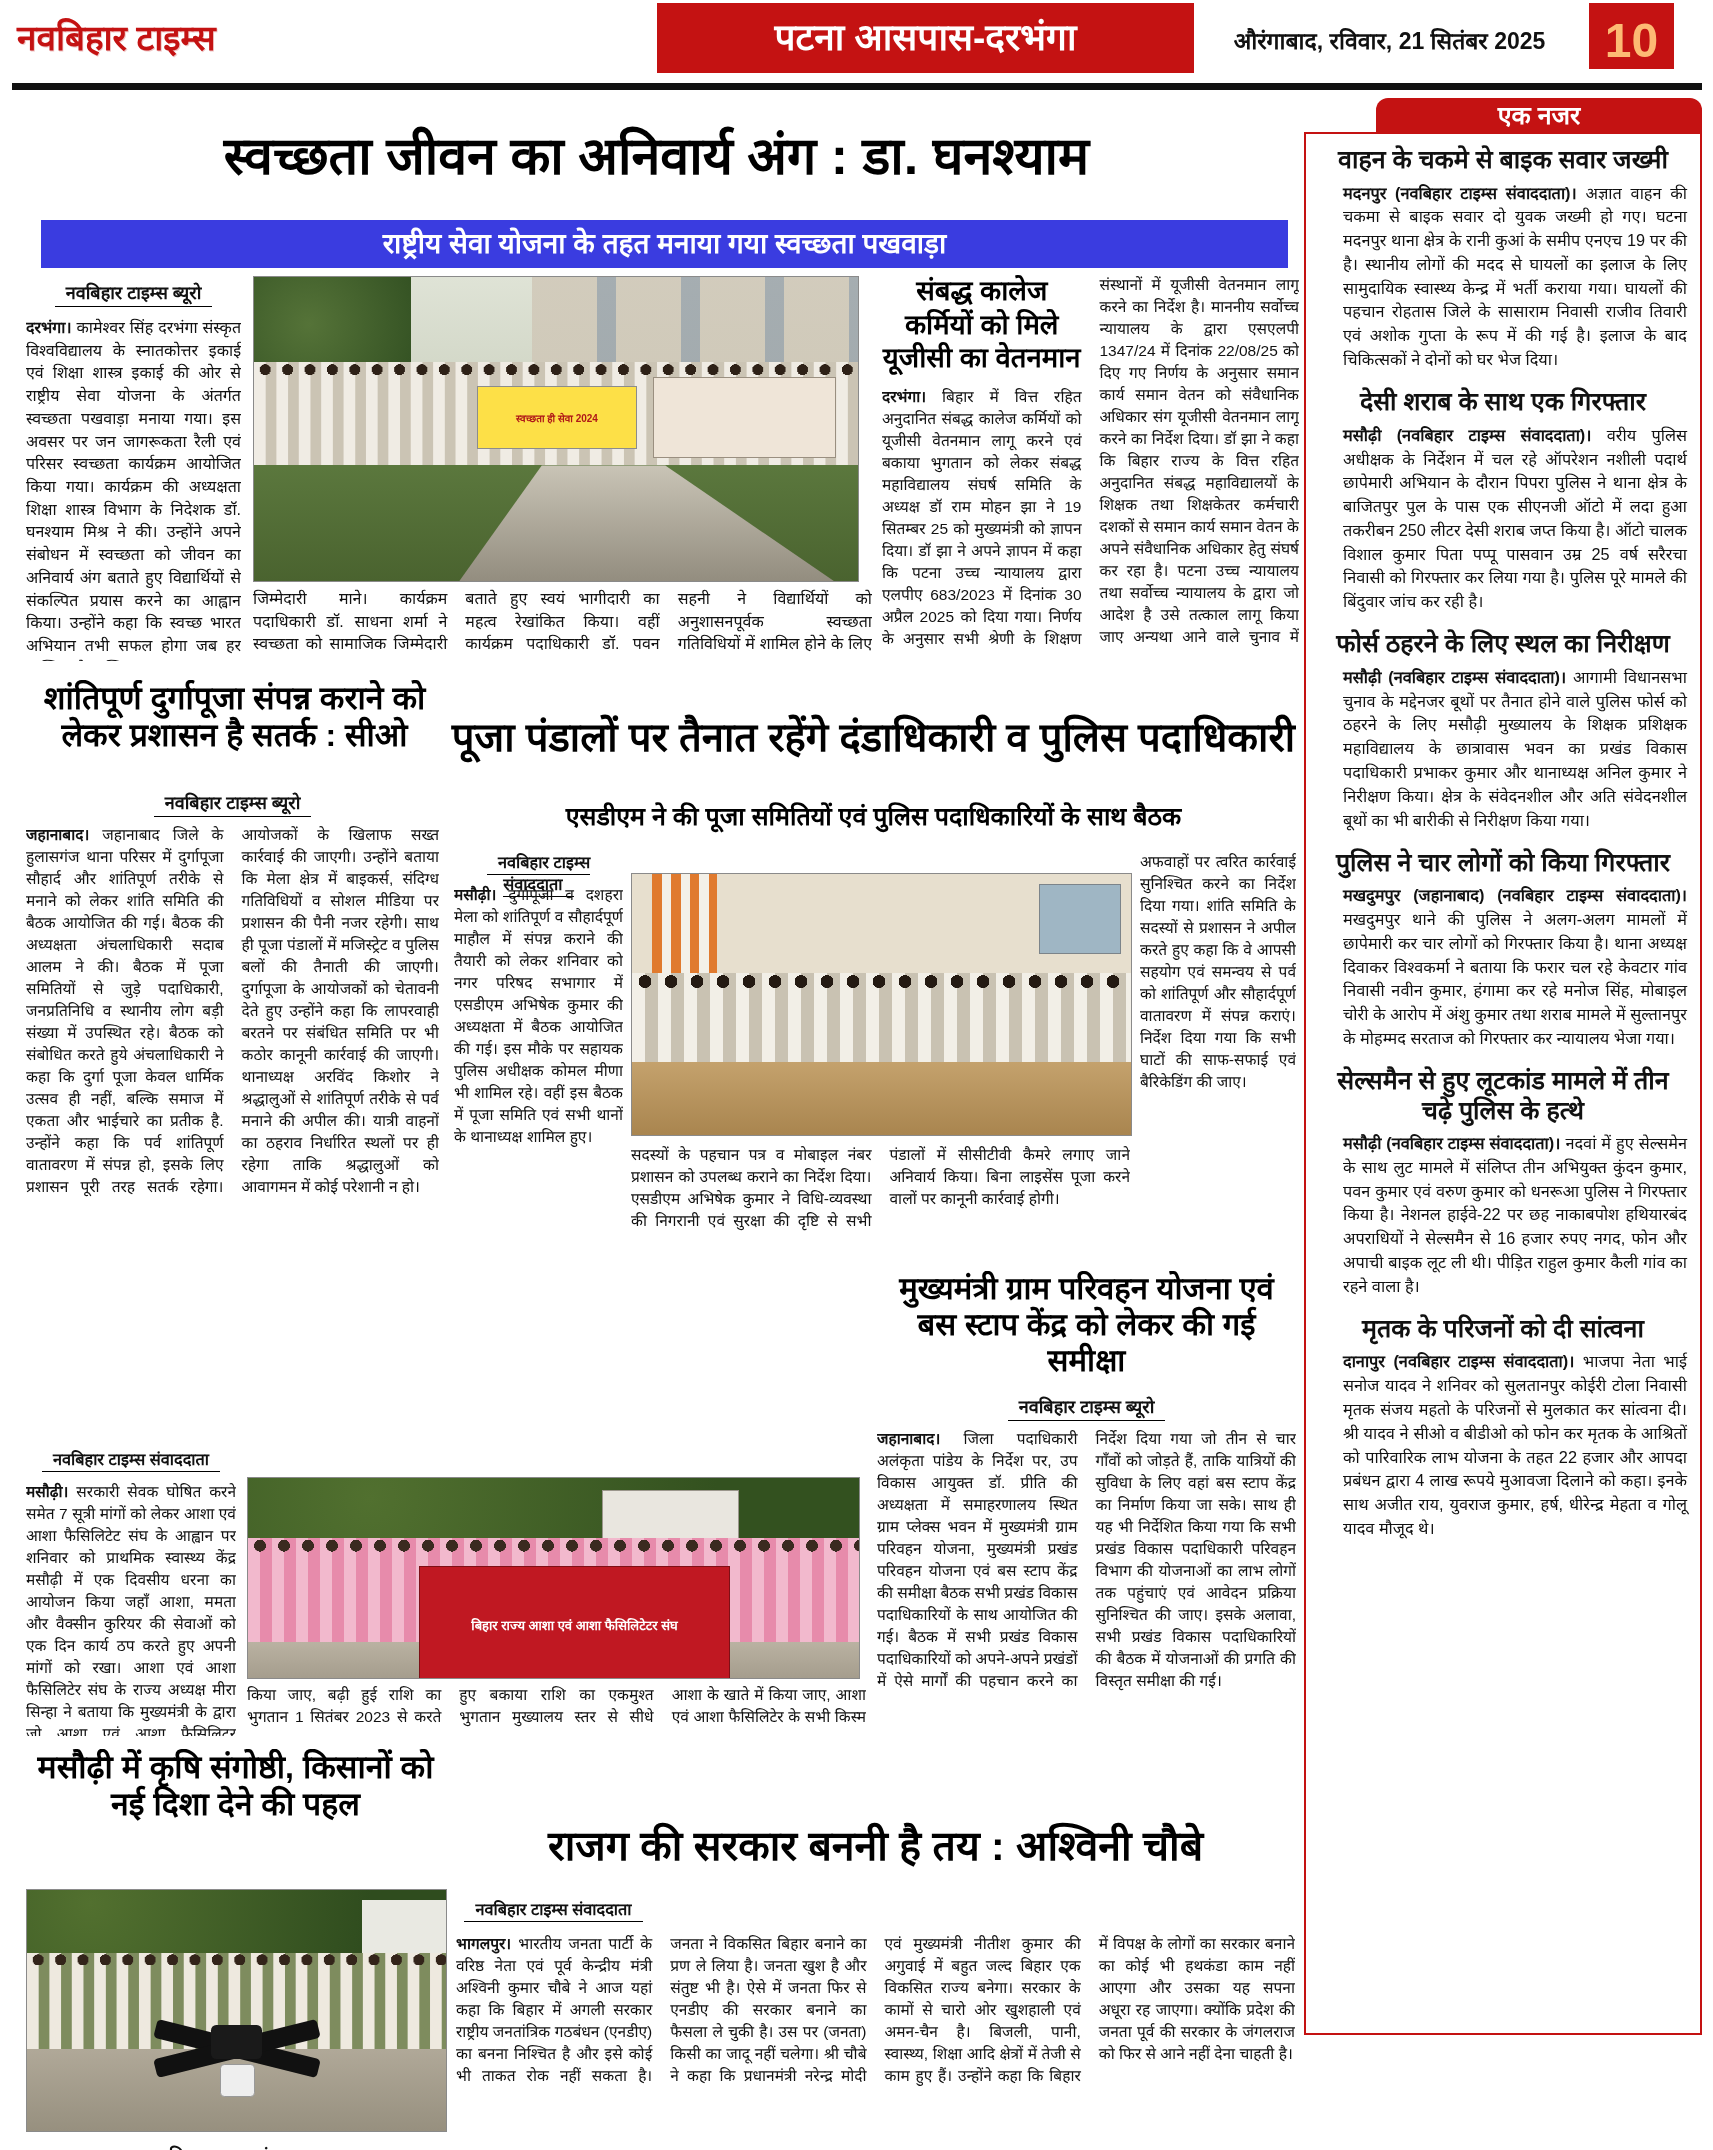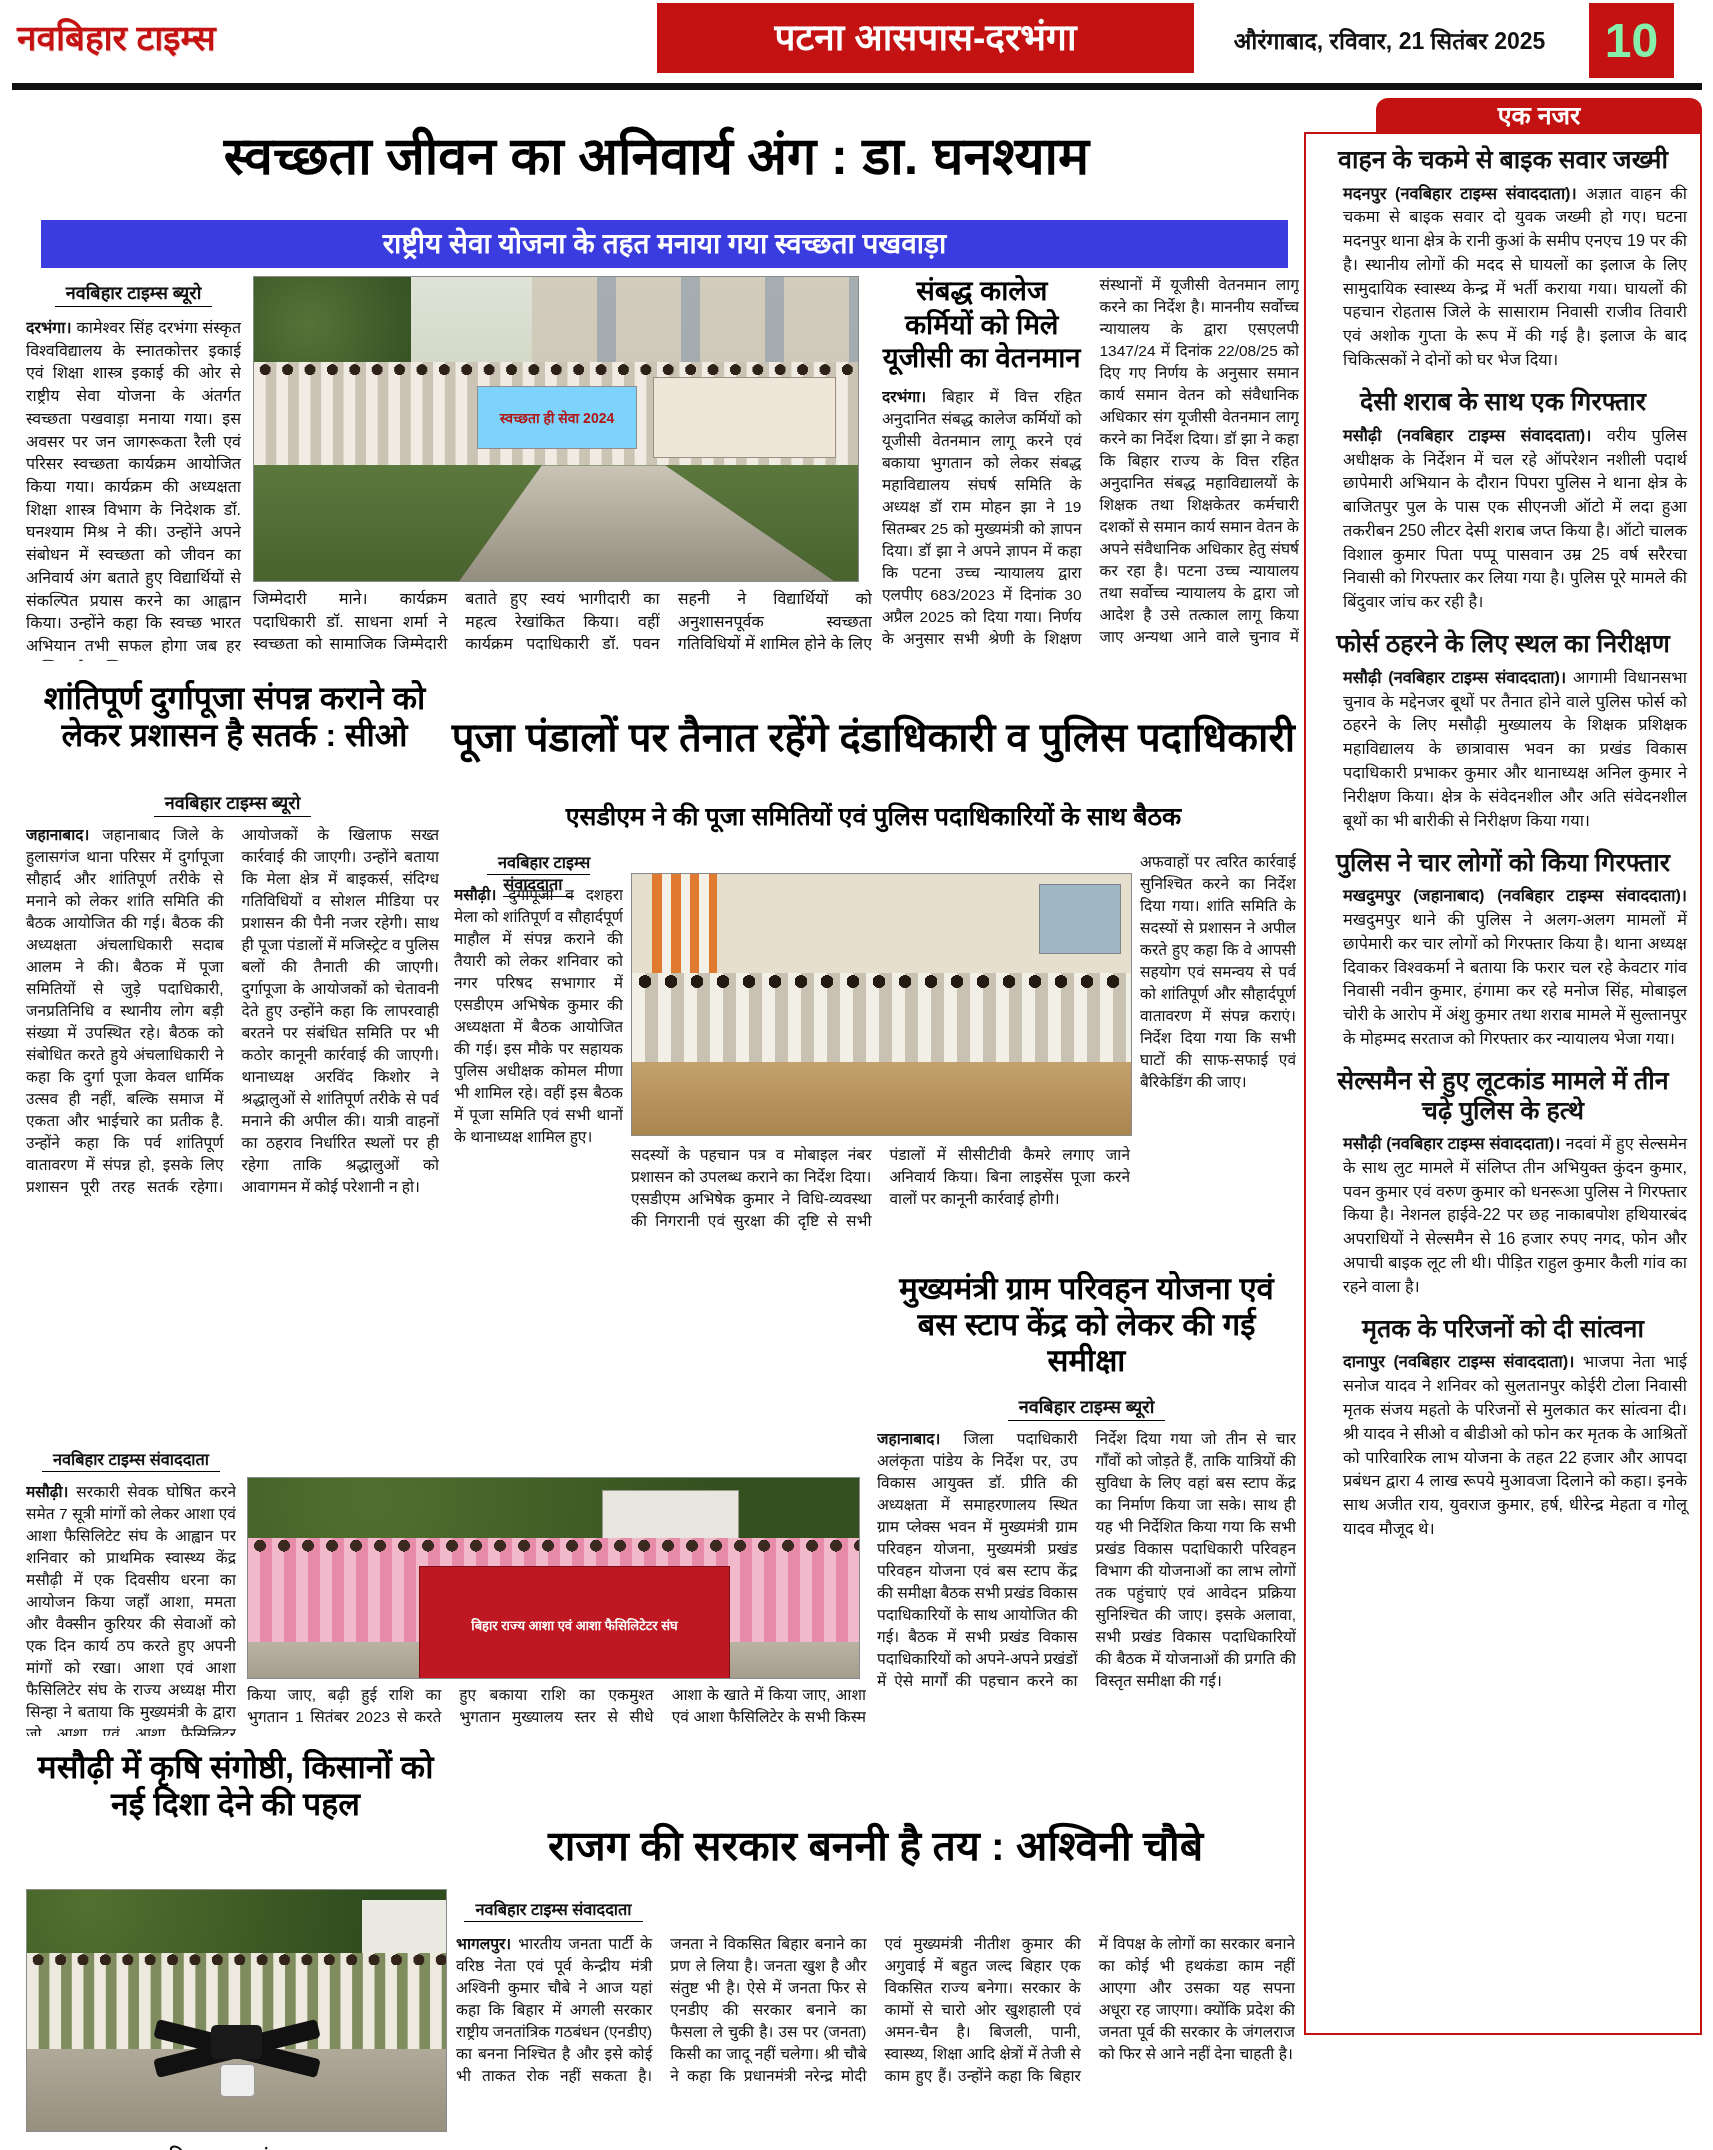--- a/index.html
+++ b/index.html
@@ -26,37 +26,37 @@
   .sb-body{font-size:16.3px;line-height:1.46;text-align:justify;margin-left:24px;}
 </style>
 </head>
 <body>
 
 <div class="page">
 
   <div class="abs" style="left:17px;top:13px;width:473px;height:60px;font-size:35px;font-weight:700;color:var(--brand_red,#c41212);text-shadow:0.9px 0.9px 0 #efc9c9;">नवबिहार टाइम्स</div>
   <div class="abs red center" style="left:657px;top:2.6px;width:537px;height:70px;line-height:70px;font-size:37px;font-weight:800;color:#fff;overflow:hidden;white-space:nowrap;">पटना आसपास-दरभंगा</div>
   <div class="abs center nowrap" style="left:1200px;top:20.6px;width:379px;height:41px;line-height:41px;font-size:23px;font-weight:700;">औरंगाबाद, रविवार, 21 सितंबर 2025</div>
-  <div class="abs red center" style="left:1589px;top:2.6px;width:85px;height:75px;line-height:75px;font-size:48px;font-weight:800;color:#86efac;">10</div>
+  <div class="abs red center" style="left:1589px;top:2.6px;width:85px;height:66px;line-height:75px;font-size:48px;font-weight:800;color:#fdba74;">10</div>
   <div class="abs" style="left:12px;top:83px;width:1690px;height:6.9px;background:#111;"></div>
 
   <div class="abs headline nowrap" style="left:24px;top:102px;width:1265px;height:114px;font-size:52px;line-height:108px;">स्वच्छता जीवन का अनिवार्य अंग : डा. घनश्याम</div>
   <div class="abs center nowrap" style="left:41px;top:220px;width:1247px;height:48px;line-height:48px;font-size:28px;font-weight:700;color:#fff;background:var(--banner_blue,#3a3ce0);">राष्ट्रीय सेवा योजना के तहत मनाया गया स्वच्छता पखवाड़ा</div>
 
   <div class="abs byline" style="left:26px;top:280px;width:215px;"><span>नवबिहार टाइम्स ब्यूरो</span></div>
   <div class="abs body-text" style="left:26px;top:317px;width:215px;height:344px;"><span class="dl">दरभंगा।</span> <span>कामेश्वर सिंह दरभंगा संस्कृत विश्वविद्यालय के स्नातकोत्तर इकाई एवं शिक्षा शास्त्र इकाई की ओर से राष्ट्रीय सेवा योजना के अंतर्गत स्वच्छता पखवाड़ा मनाया गया। इस अवसर पर जन जागरूकता रैली एवं परिसर स्वच्छता कार्यक्रम आयोजित किया गया। कार्यक्रम की अध्यक्षता शिक्षा शास्त्र विभाग के निदेशक डॉ. घनश्याम मिश्र ने की। उन्होंने अपने संबोधन में स्वच्छता को जीवन का अनिवार्य अंग बताते हुए विद्यार्थियों से संकल्पित प्रयास करने का आह्वान किया। उन्होंने कहा कि स्वच्छ भारत अभियान तभी सफल होगा जब हर व्यक्ति इसे व्यक्तिगत</span></div>
 
   <div class="photo" style="left:253px;top:276px;width:604px;height:304px;">
     <div class="ph" style="inset:0 0 45% 0;background:linear-gradient(#dfe3d6,#c9cfbd);"></div>
     <div class="ph" style="left:46%;top:0;right:0;height:52%;background:repeating-linear-gradient(90deg,#cfc6b6 0 65px,#97a0a8 65px 84px);opacity:.8;"></div>
     <div class="ph" style="left:0;top:0;width:26%;height:62%;background:radial-gradient(circle at 35% 25%,#557338,#2f4d20 75%);"></div>
     <div class="ph" style="left:0;bottom:0;width:100%;height:42%;background:linear-gradient(#5d7a3f,#4a632f);"></div>
     <div class="ph" style="left:34%;bottom:0;width:62%;height:38%;background:linear-gradient(#c9c4b6,#938d7f);clip-path:polygon(22% 0,55% 0,100% 100%,0 100%);"></div>
     <div class="ph" style="left:0;top:28%;width:100%;height:34%;background-image:radial-gradient(circle 5.6px at 11.2px 7.7px,#2e2117 97%,transparent),linear-gradient(90deg,#f0ece4 0 11.2px,#cbc4b4 11.2px 22.4px);background-size:22.4px 100%;"></div>
-    <div class="ph" style="left:37%;top:36%;width:26%;height:20%;background:#7dd3fc;border:1.3px solid #8c8c8c;color:#b01818;font-size:14px;font-weight:700;display:flex;align-items:center;justify-content:center;overflow:hidden;">स्वच्छता ही सेवा 2024</div>
+    <div class="ph" style="left:37%;top:36%;width:26%;height:20%;background:#fde047;border:1.3px solid #8c8c8c;color:#b01818;font-size:10px;font-weight:700;display:flex;align-items:center;justify-content:center;overflow:hidden;">स्वच्छता ही सेवा 2024</div>
     <div class="ph" style="left:66%;top:33%;width:30%;height:26%;background:#efe5d8;border:1.3px solid #9a8f80;"></div>
   </div>
 
   <div class="abs body-text cols-3" style="left:253px;top:588px;width:619px;height:72px;">जिम्मेदारी माने। कार्यक्रम पदाधिकारी डॉ. साधना शर्मा ने स्वच्छता को सामाजिक जिम्मेदारी बताते हुए स्वयं भागीदारी का महत्व रेखांकित किया। वहीं कार्यक्रम पदाधिकारी डॉ. पवन सहनी ने विद्यार्थियों को अनुशासनपूर्वक स्वच्छता गतिविधियों में शामिल होने के लिए प्रेरित किया। पूरे आयोजन का संयोजन डॉ. साधना शर्मा एवं डॉ. पवन सहनी के द्वारा किया गया। इस अवसर पर अनेक स्वयंसेवक छात्र-छात्राओं ने सक्रिय भागीदारी की और स्वच्छता का संदेश जन-जन तक पहुंचाने का संकल्प लिया।</div>
 
   <div class="abs body-text cols-2" style="left:882px;top:274px;width:417px;height:387px;font-size:15.5px;">
     <div class="headline" style="font-size:27.5px;line-height:1.22;margin-bottom:11.2px;">संबद्ध कालेज कर्मियों को मिले यूजीसी का वेतनमान</div>
     <span class="dl">दरभंगा।</span> <span>बिहार में वित्त रहित अनुदानित संबद्ध कालेज कर्मियों को यूजीसी वेतनमान लागू करने एवं बकाया भुगतान को लेकर संबद्ध महाविद्यालय संघर्ष समिति के अध्यक्ष डॉ राम मोहन झा ने 19 सितम्बर 25 को मुख्यमंत्री को ज्ञापन दिया। डॉ झा ने अपने ज्ञापन में कहा कि पटना उच्च न्यायालय द्वारा एलपीए 683/2023 में दिनांक 30 अप्रैल 2025 को दिया गया। निर्णय के अनुसार सभी श्रेणी के शिक्षण संस्थानों में यूजीसी वेतनमान लागू करने का निर्देश है। माननीय सर्वोच्च न्यायालय के द्वारा एसएलपी 1347/24 में दिनांक 22/08/25 को दिए गए निर्णय के अनुसार समान कार्य समान वेतन को संवैधानिक अधिकार संग यूजीसी वेतनमान लागू करने का निर्देश दिया। डॉ झा ने कहा कि बिहार राज्य के वित्त रहित अनुदानित संबद्ध महाविद्यालयों के शिक्षक तथा शिक्षकेतर कर्मचारी दशकों से समान कार्य समान वेतन के अपने संवैधानिक अधिकार हेतु संघर्ष कर रहा है। पटना उच्च न्यायालय तथा सर्वोच्च न्यायालय के द्वारा जो आदेश है उसे तत्काल लागू किया जाए अन्यथा आने वाले चुनाव में गंभीर परिणाम का सामना करना होगा।</span>
   </div>
 

